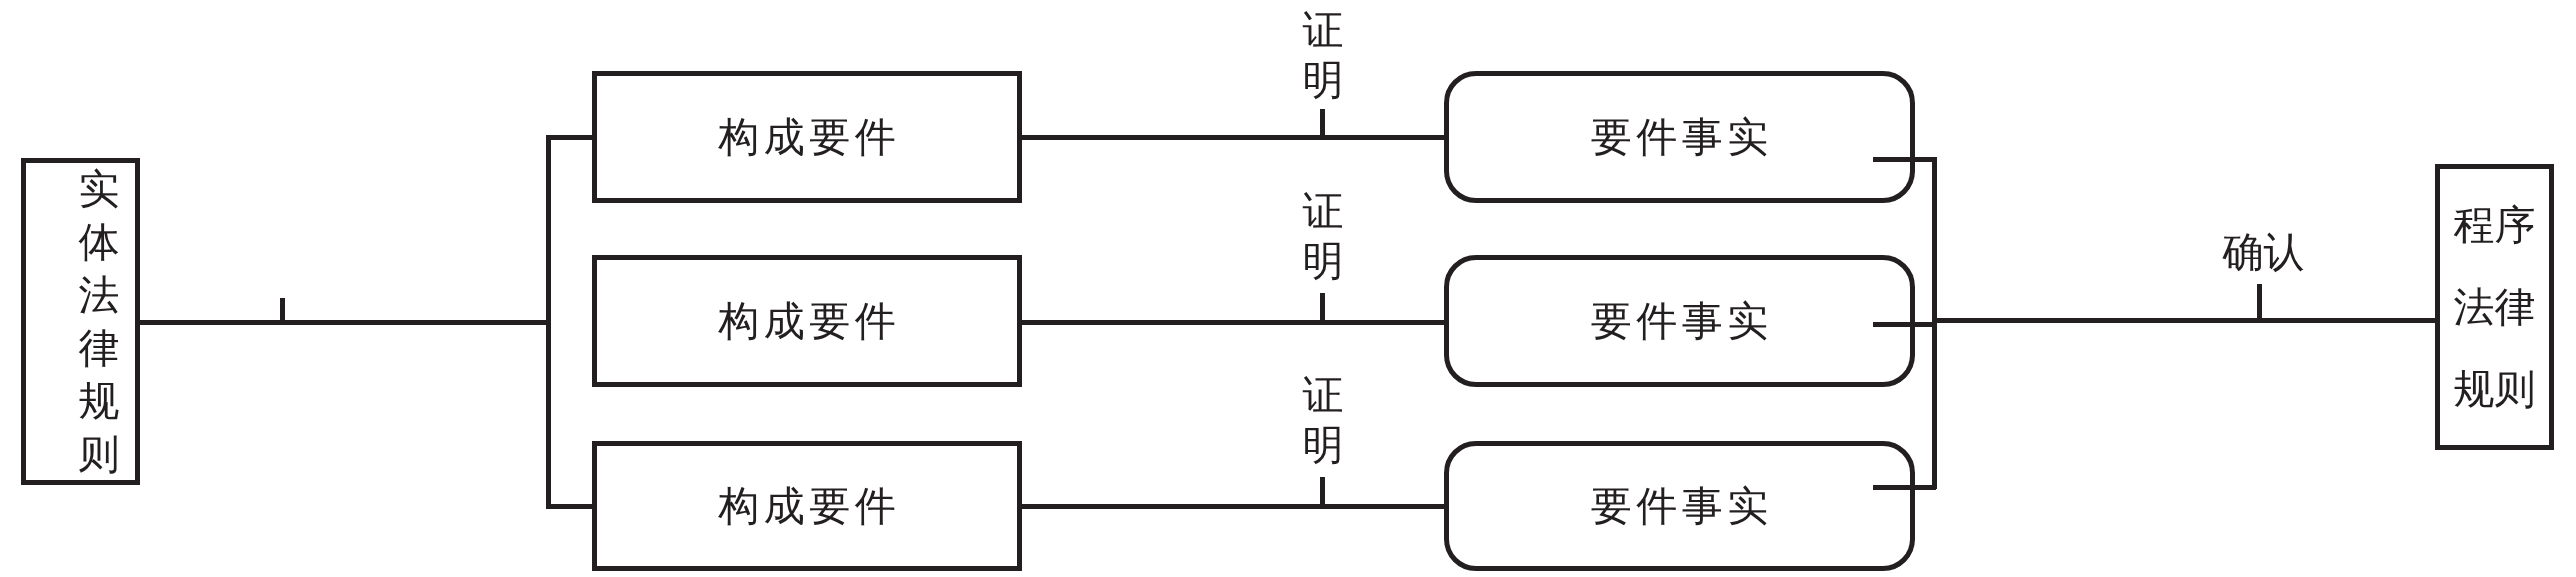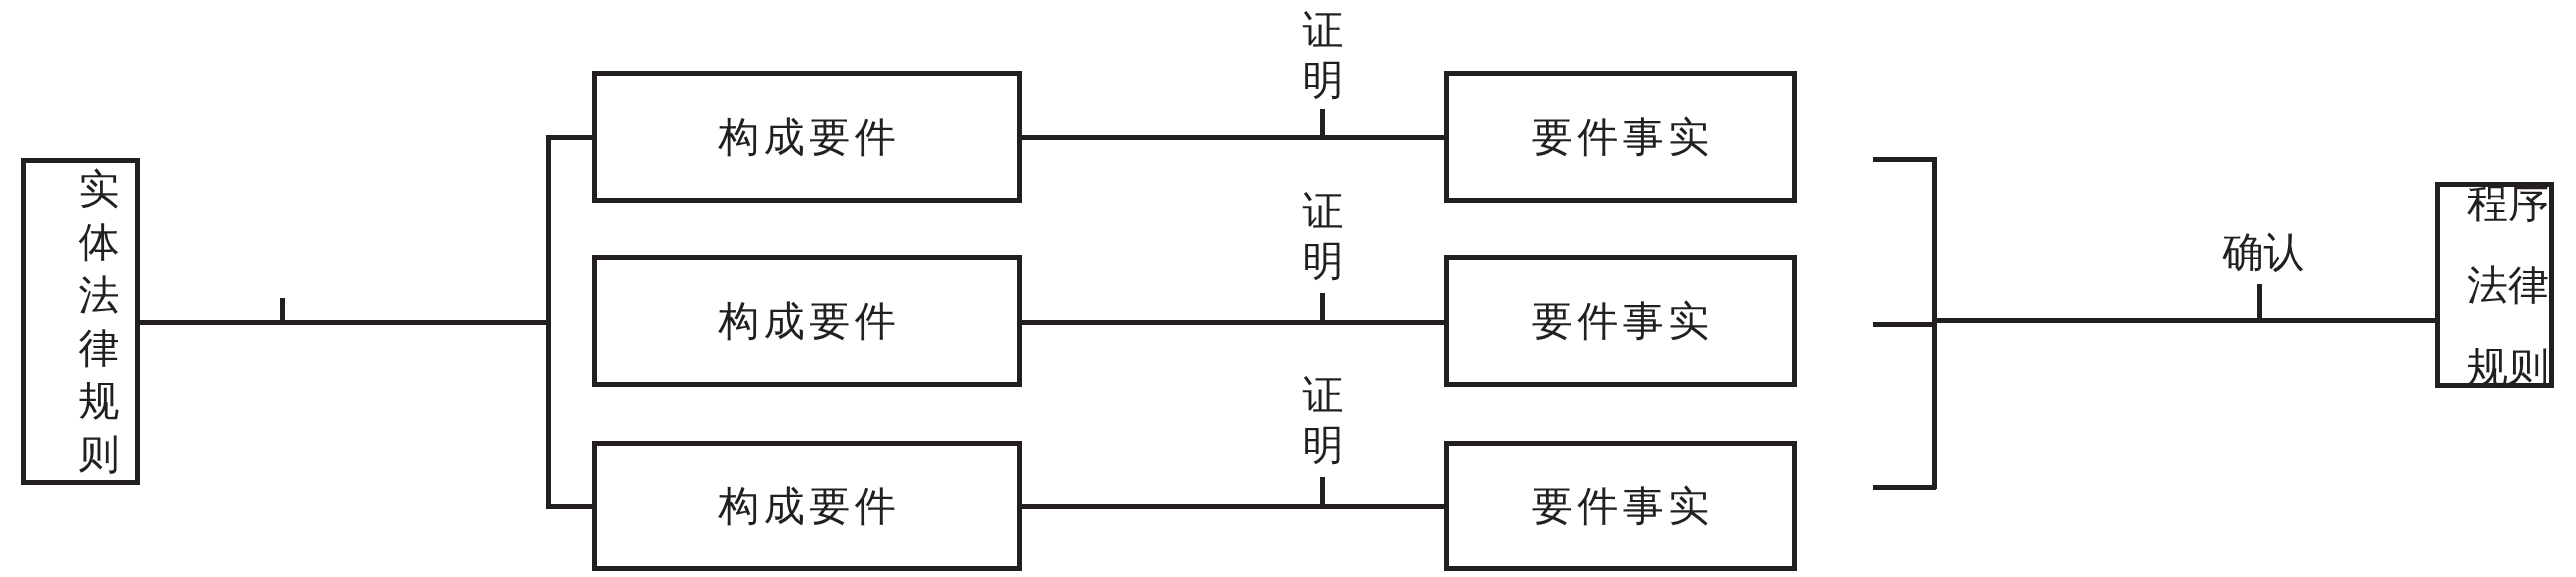--- a/index.html
+++ b/index.html
@@ -35,24 +35,24 @@
   .node-v {
     flex-direction: column;
     text-align: center;
     font-size: 41px;
   }
   .node-v .vline-text { display: block; }
   .lh-58 .vline-text { line-height: 53px; }
   .lh-91 .vline-text { line-height: 82px; }
 
   .box-substantive { left: 21px;   top: 158px; width: 119px; height: 327px; padding-left: 37px; }
-  .box-procedural  { left: 2435px; top: 182px; width: 119px; height: 206px; align-items: flex-end; }
+  .box-procedural  { left: 2435px; top: 164px; width: 119px; height: 286px; }
 
   .box-elem   { left: 592px;  width: 430px; }
-  .box-fact   { left: 1444px; width: 353px; }
+  .box-fact   { left: 1444px; width: 471px; border-radius: 32px; }
   .row-1 { top: 71px;  height: 132px; }
   .row-2 { top: 255px; height: 132px; }
   .row-3 { top: 441px; height: 130px; }
 
   
   .hline, .vline {
     position: absolute;
     background: #231f20;
   }
   .hline { height: 4.5px; }

